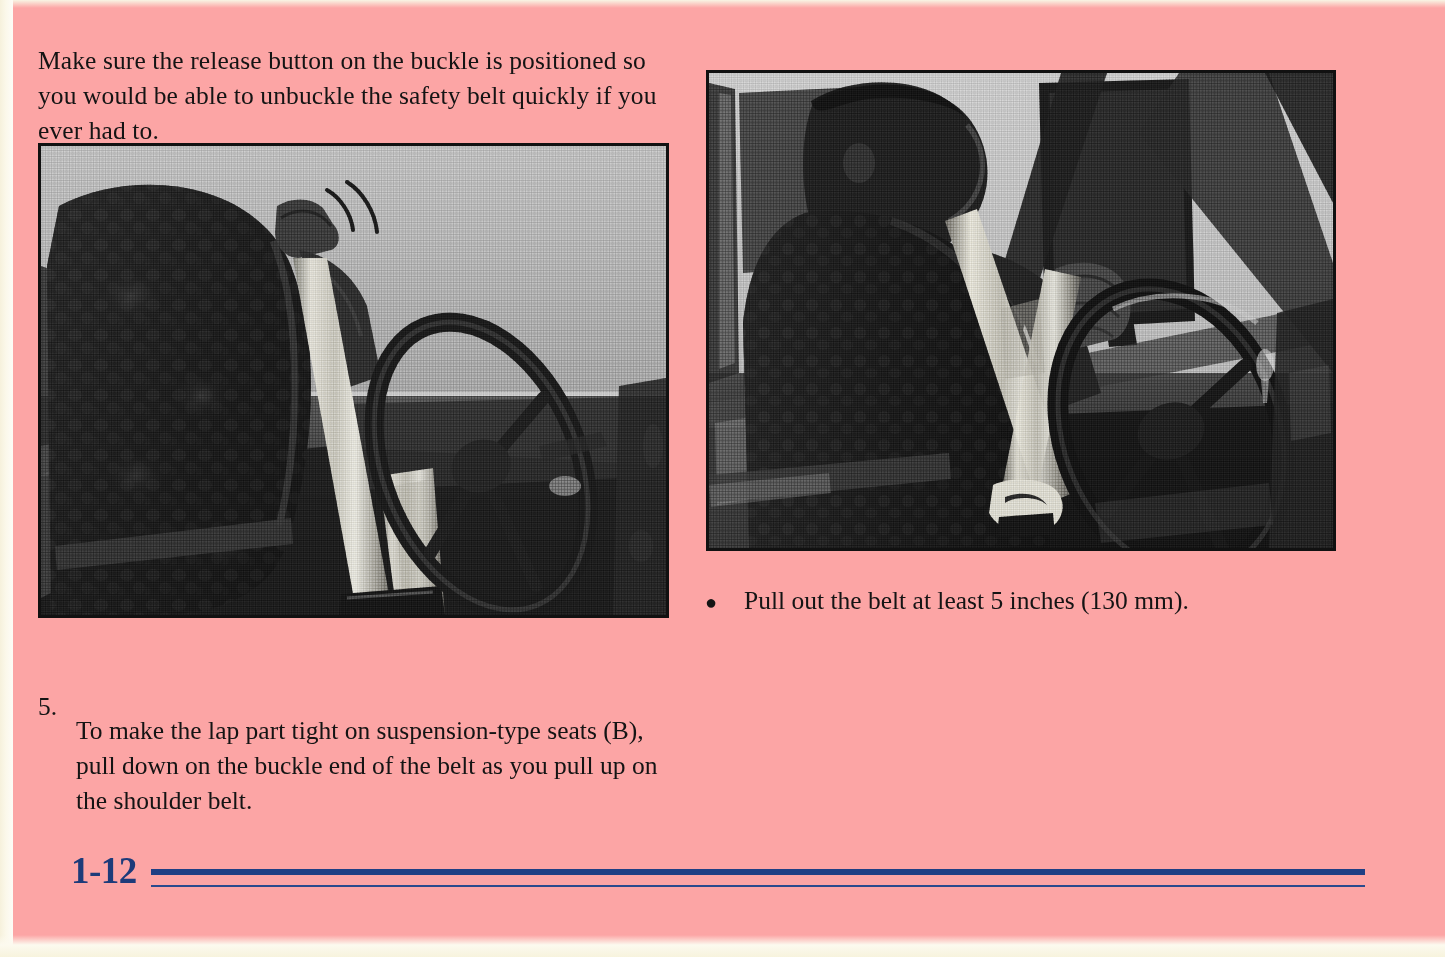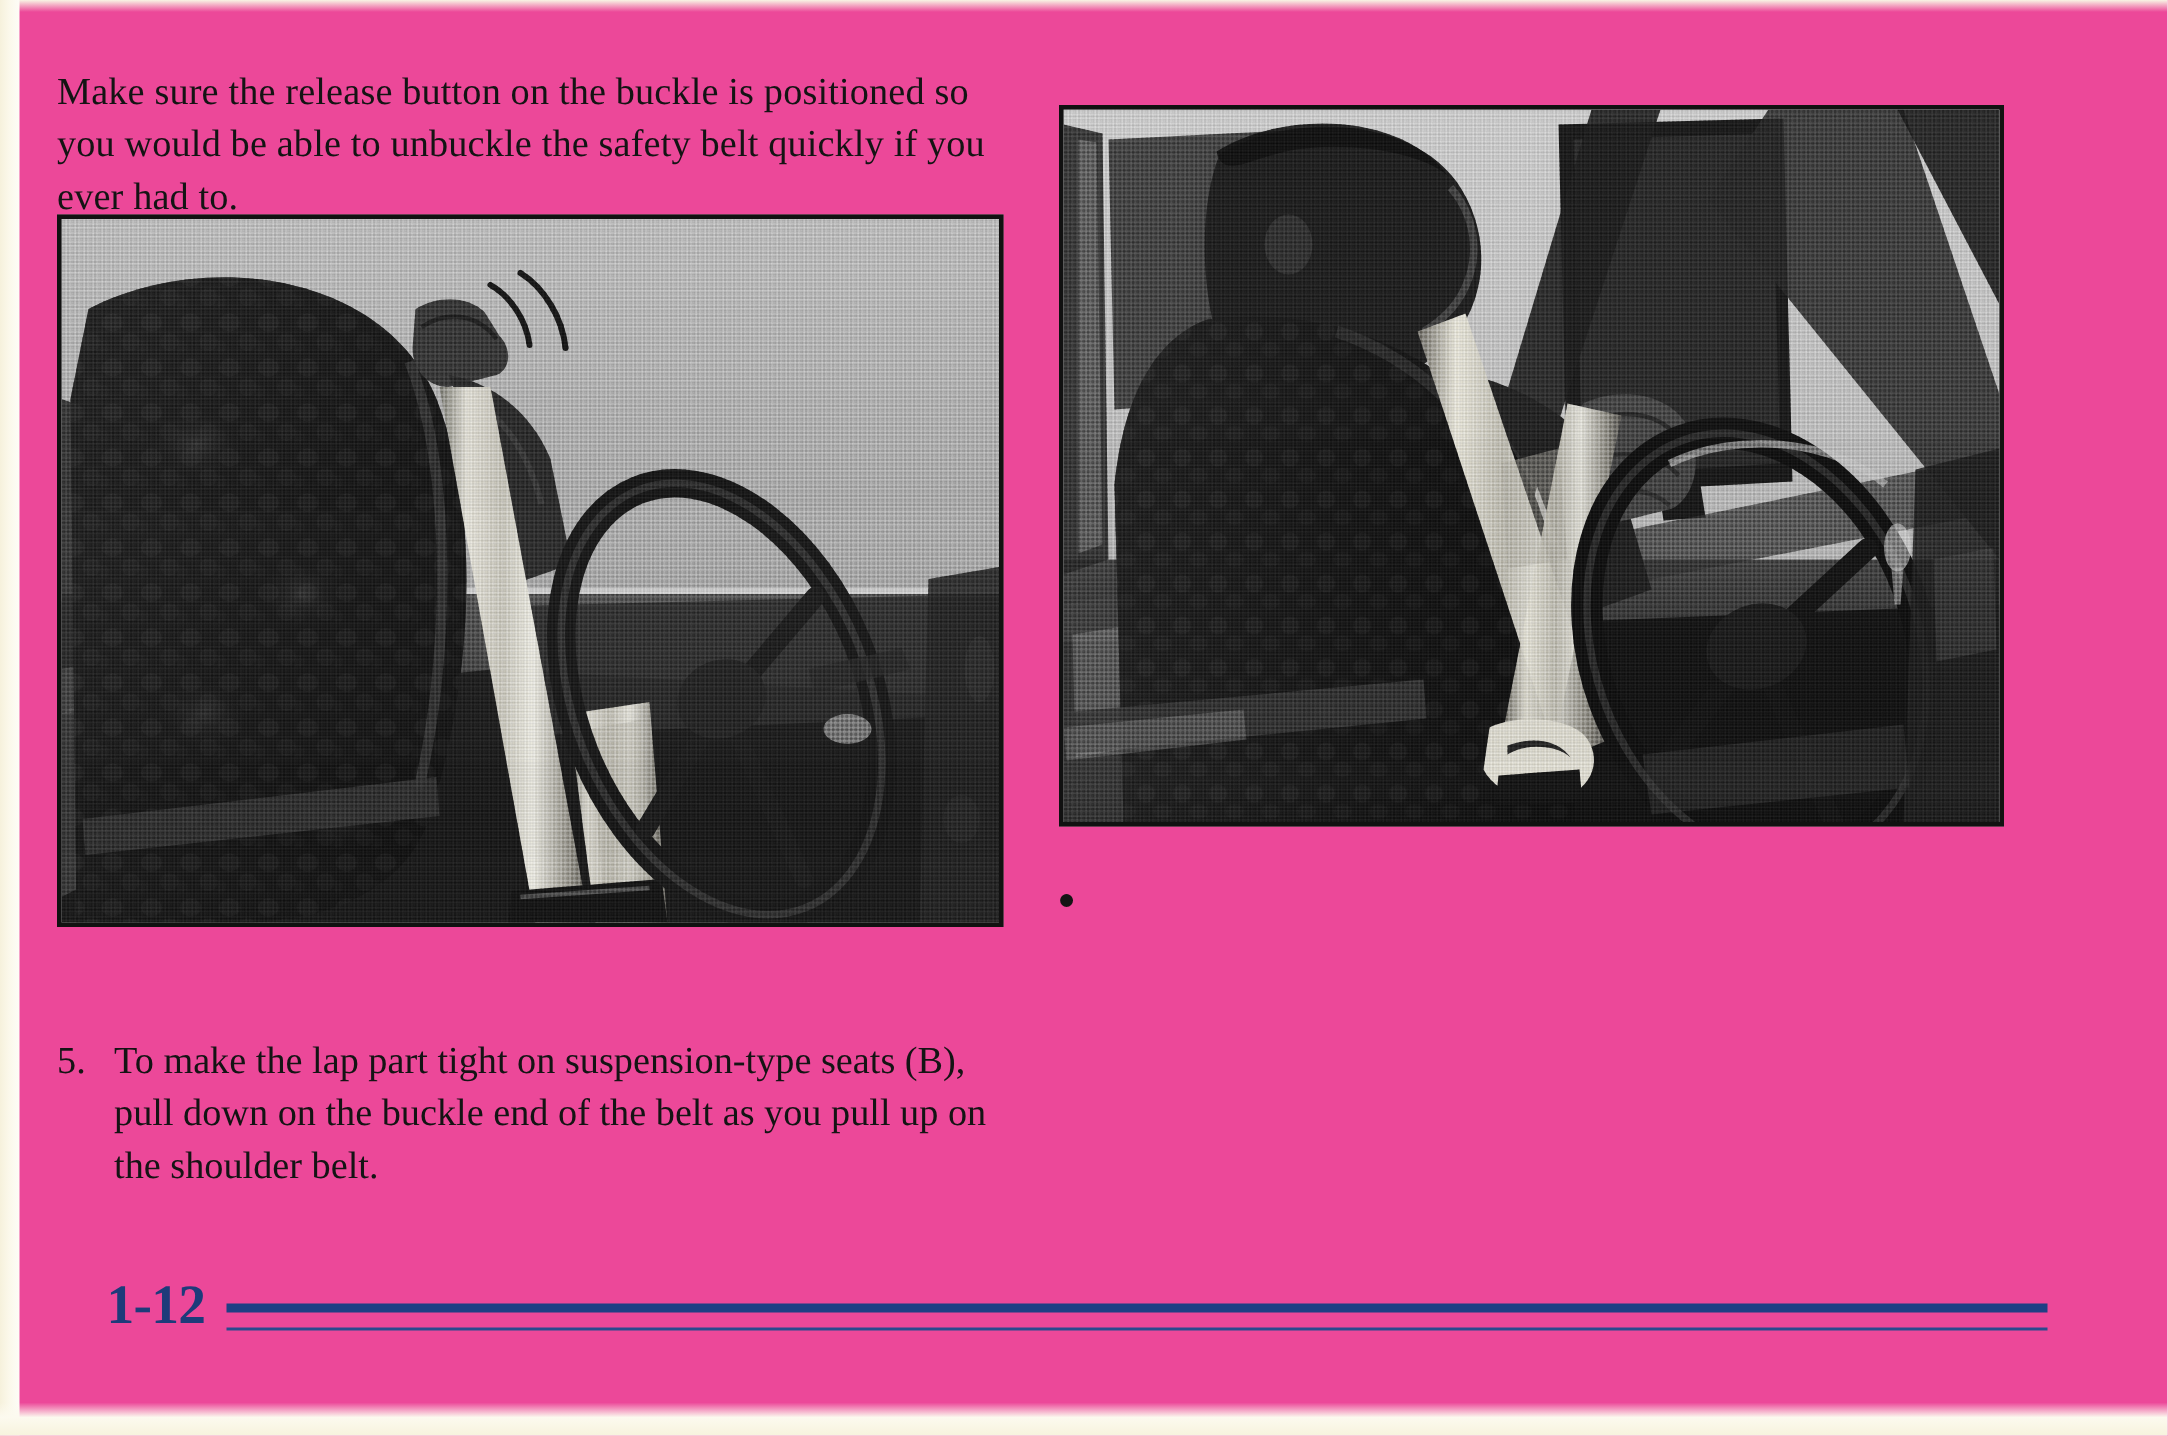--- a/index.html
+++ b/index.html
@@ -12,21 +12,21 @@
     height: 957px;
     position: relative;
     overflow: hidden;
     font-family: "Liberation Serif", "DejaVu Serif", serif;
   }
 
   
   #page {
     position: absolute;
     inset: 0;
-    background: #ec4899;
+    background: #fca5a5;
   }
   
   .edge-left {
     position: absolute;
     left: 0; top: 0; bottom: 0;
     width: 13px;
     background: linear-gradient(to right, #f6f1dc 0%, #fbf8ea 45%, #fdfcf7 100%);
   }
   .edge-bottom {
     position: absolute;
@@ -83,20 +83,21 @@
     color: #141414;
     font-size: 25.5px;
     line-height: 35px;
   }
   #step-five .num {
     width: 38px;
     flex: 0 0 38px;
   }
   #step-five .txt {
     flex: 1 1 auto;
+    margin-top: 24px;
   }
 
   
   #belt-bullet {
     position: absolute;
     left: 705px;
     top: 583px;
     width: 620px;
     display: flex;
     align-items: baseline;
@@ -430,20 +431,21 @@
       <path d="M580 300 L 620 292 L 622 360 L 582 368 Z" fill="#555" opacity="0.4"></path>
 
       <path d="M386 430 L 560 410 L 564 452 L 392 470 Z" fill="#3a3a3a" opacity="0.5"></path>
     </svg>
     <div class="halftone"></div>
     <div class="grain"></div>
   </div>
 
   <div id="belt-bullet">
     <span class="dot">●</span>
+    <span class="txt">Pull out the belt at least 5 inches (130 mm).</span>
   </div>
 
   <div id="footer">
     <div id="page-number">1-12</div>
     <div id="rule-thick"></div>
     <div id="rule-thin"></div>
   </div>
 
 </div>
 

